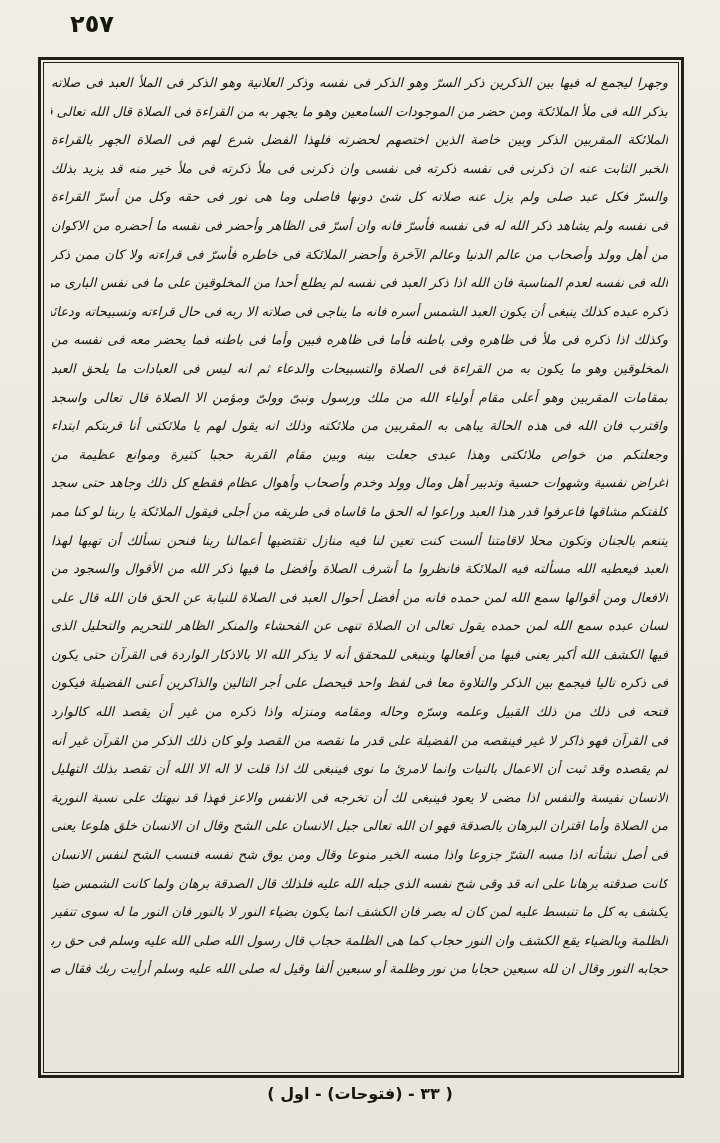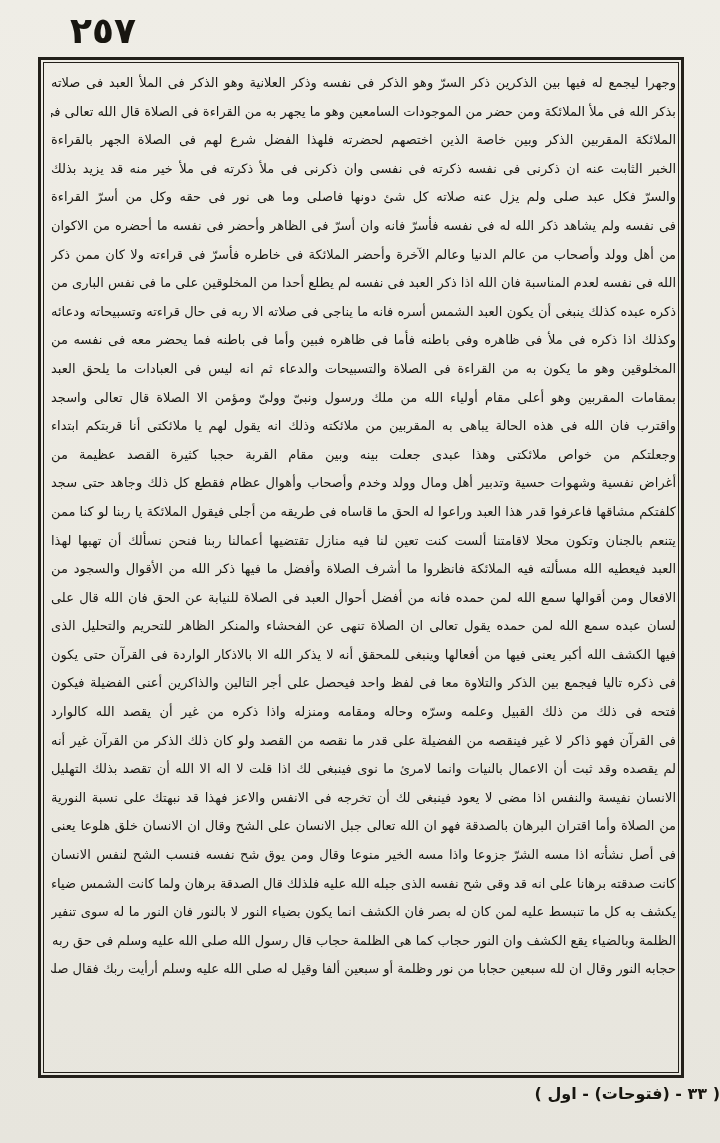--- a/index.html
+++ b/index.html
@@ -17,64 +17,65 @@
   }
   .page {
     position: absolute;
     inset: 0;
     background: linear-gradient(180deg, #efede6 0%, #ebe9e1 55%, #e7e5dd 100%);
   }
   .page-number {
     position: absolute;
     top: 10px;
     left: 70px;
-    font-size: 36px;
+    font-size: 24px;
     font-weight: bold;
     letter-spacing: 2px;
     color: #181610;
   }
   .text-frame {
     position: absolute;
     left: 38px;
     top: 57px;
     width: 646px;
     height: 1021px;
     border: 3px solid #23201a;
     padding: 2px;
     box-sizing: border-box;
     background: transparent;
   }
   .text-frame-inner {
     border: 1px solid #23201a;
     width: 100%;
     height: 100%;
     box-sizing: border-box;
-    padding: 6px 2px 0 7px;
+    padding: 6px 10px 0 7px;
     overflow: hidden;
+    font-style: italic;
   }
   .text-block {
     direction: rtl;
     width: 100%;
   }
   .text-line {
     height: 28.6px;
     line-height: 28.6px;
     font-size: 13px;
     text-align: justify;
     text-align-last: justify;
     white-space: nowrap;
     overflow: hidden;
     color: #1b1913;
   }
   .footer-signature {
     position: absolute;
     left: 0;
     top: 1084px;
     width: 720px;
-    text-align: right;
+    text-align: center;
     direction: rtl;
     font-size: 16px;
     font-weight: bold;
     color: #181610;
   }
 </style>
 </head>
 <body>
 
 <div class="page">
@@ -90,21 +91,21 @@
           <div class="text-line">الخبر الثابت عنه ان ذكرنى فى نفسه ذكرته فى نفسى وان ذكرنى فى ملأ ذكرته فى ملأ خير منه قد يزيد بذلك</div>
           <div class="text-line">والسرّ فكل عبد صلى ولم يزل عنه صلاته كل شئ دونها فاصلى وما هى نور فى حقه وكل من أسرّ القراءة</div>
           <div class="text-line">فى نفسه ولم يشاهد ذكر الله له فى نفسه فأسرّ فانه وان أسرّ فى الظاهر وأحضر فى نفسه ما أحضره من الاكوان</div>
           <div class="text-line">من أهل وولد وأصحاب من عالم الدنيا وعالم الآخرة وأحضر الملائكة فى خاطره فأسرّ فى قراءته ولا كان ممن ذكر</div>
           <div class="text-line">الله فى نفسه لعدم المناسبة فان الله اذا ذكر العبد فى نفسه لم يطلع أحدا من المخلوقين على ما فى نفس البارى من</div>
           <div class="text-line">ذكره عبده كذلك ينبغى أن يكون العبد الشمس أسره فانه ما يناجى فى صلاته الا ربه فى حال قراءته وتسبيحاته ودعائه</div>
           <div class="text-line">وكذلك اذا ذكره فى ملأ فى ظاهره وفى باطنه فأما فى ظاهره فبين وأما فى باطنه فما يحضر معه فى نفسه من</div>
           <div class="text-line">المخلوقين وهو ما يكون به من القراءة فى الصلاة والتسبيحات والدعاء ثم انه ليس فى العبادات ما يلحق العبد</div>
           <div class="text-line">بمقامات المقربين وهو أعلى مقام أولياء الله من ملك ورسول ونبىّ وولىّ ومؤمن الا الصلاة قال تعالى واسجد</div>
           <div class="text-line">واقترب فان الله فى هذه الحالة يباهى به المقربين من ملائكته وذلك انه يقول لهم يا ملائكتى أنا قربتكم ابتداء</div>
-          <div class="text-line">وجعلتكم من خواص ملائكتى وهذا عبدى جعلت بينه وبين مقام القربة حجبا كثيرة القصد عظيمة من</div>
+          <div class="text-line">وجعلتكم من خواص ملائكتى وهذا عبدى جعلت بينه وبين مقام القربة حجبا كثيرة وموانع عظيمة من</div>
           <div class="text-line">أغراض نفسية وشهوات حسية وتدبير أهل ومال وولد وخدم وأصحاب وأهوال عظام فقطع كل ذلك وجاهد حتى سجد</div>
           <div class="text-line">كلفتكم مشاقها فاعرفوا قدر هذا العبد وراعوا له الحق ما قاساه فى طريقه من أجلى فيقول الملائكة يا ربنا لو كنا ممن</div>
           <div class="text-line">يتنعم بالجنان وتكون محلا لاقامتنا ألست كنت تعين لنا فيه منازل تقتضيها أعمالنا ربنا فنحن نسألك أن تهبها لهذا</div>
           <div class="text-line">العبد فيعطيه الله مسألته فيه الملائكة فانظروا ما أشرف الصلاة وأفضل ما فيها ذكر الله من الأقوال والسجود من</div>
           <div class="text-line">الافعال ومن أقوالها سمع الله لمن حمده فانه من أفضل أحوال العبد فى الصلاة للنيابة عن الحق فان الله قال على</div>
           <div class="text-line">لسان عبده سمع الله لمن حمده يقول تعالى ان الصلاة تنهى عن الفحشاء والمنكر الظاهر للتحريم والتحليل الذى</div>
           <div class="text-line">فيها الكشف الله أكبر يعنى فيها من أفعالها وينبغى للمحقق أنه لا يذكر الله الا بالاذكار الواردة فى القرآن حتى يكون</div>
           <div class="text-line">فى ذكره تاليا فيجمع بين الذكر والتلاوة معا فى لفظ واحد فيحصل على أجر التالين والذاكرين أعنى الفضيلة فيكون</div>
           <div class="text-line">فتحه فى ذلك من ذلك القبيل وعلمه وسرّه وحاله ومقامه ومنزله واذا ذكره من غير أن يقصد الله كالوارد</div>
           <div class="text-line">فى القرآن فهو ذاكر لا غير فينقصه من الفضيلة على قدر ما نقصه من القصد ولو كان ذلك الذكر من القرآن غير أنه</div>

